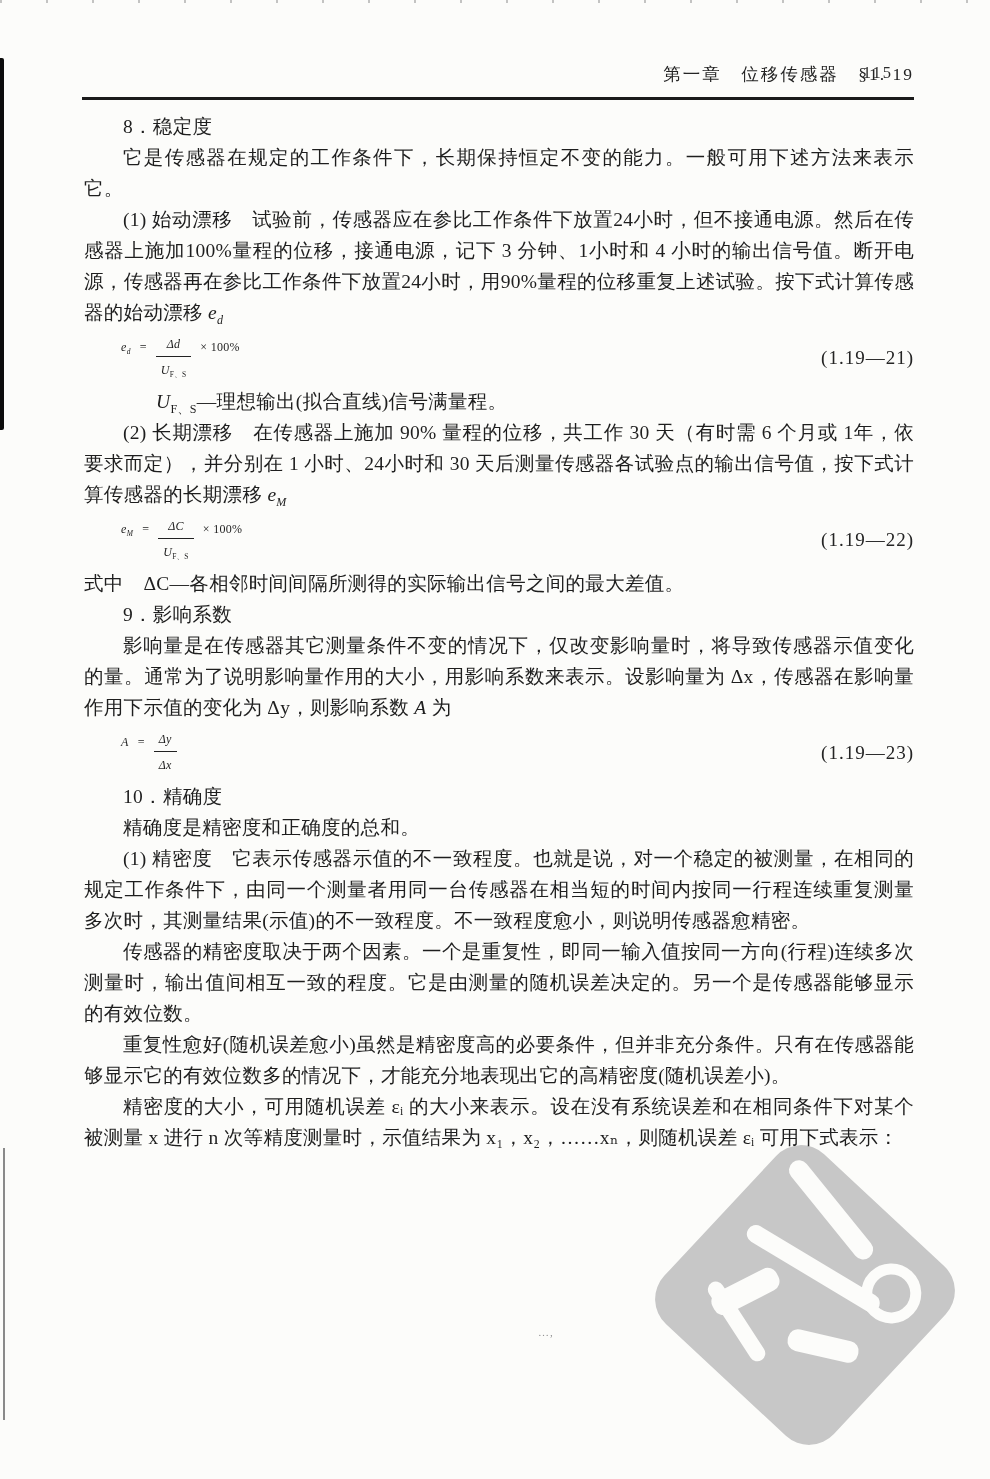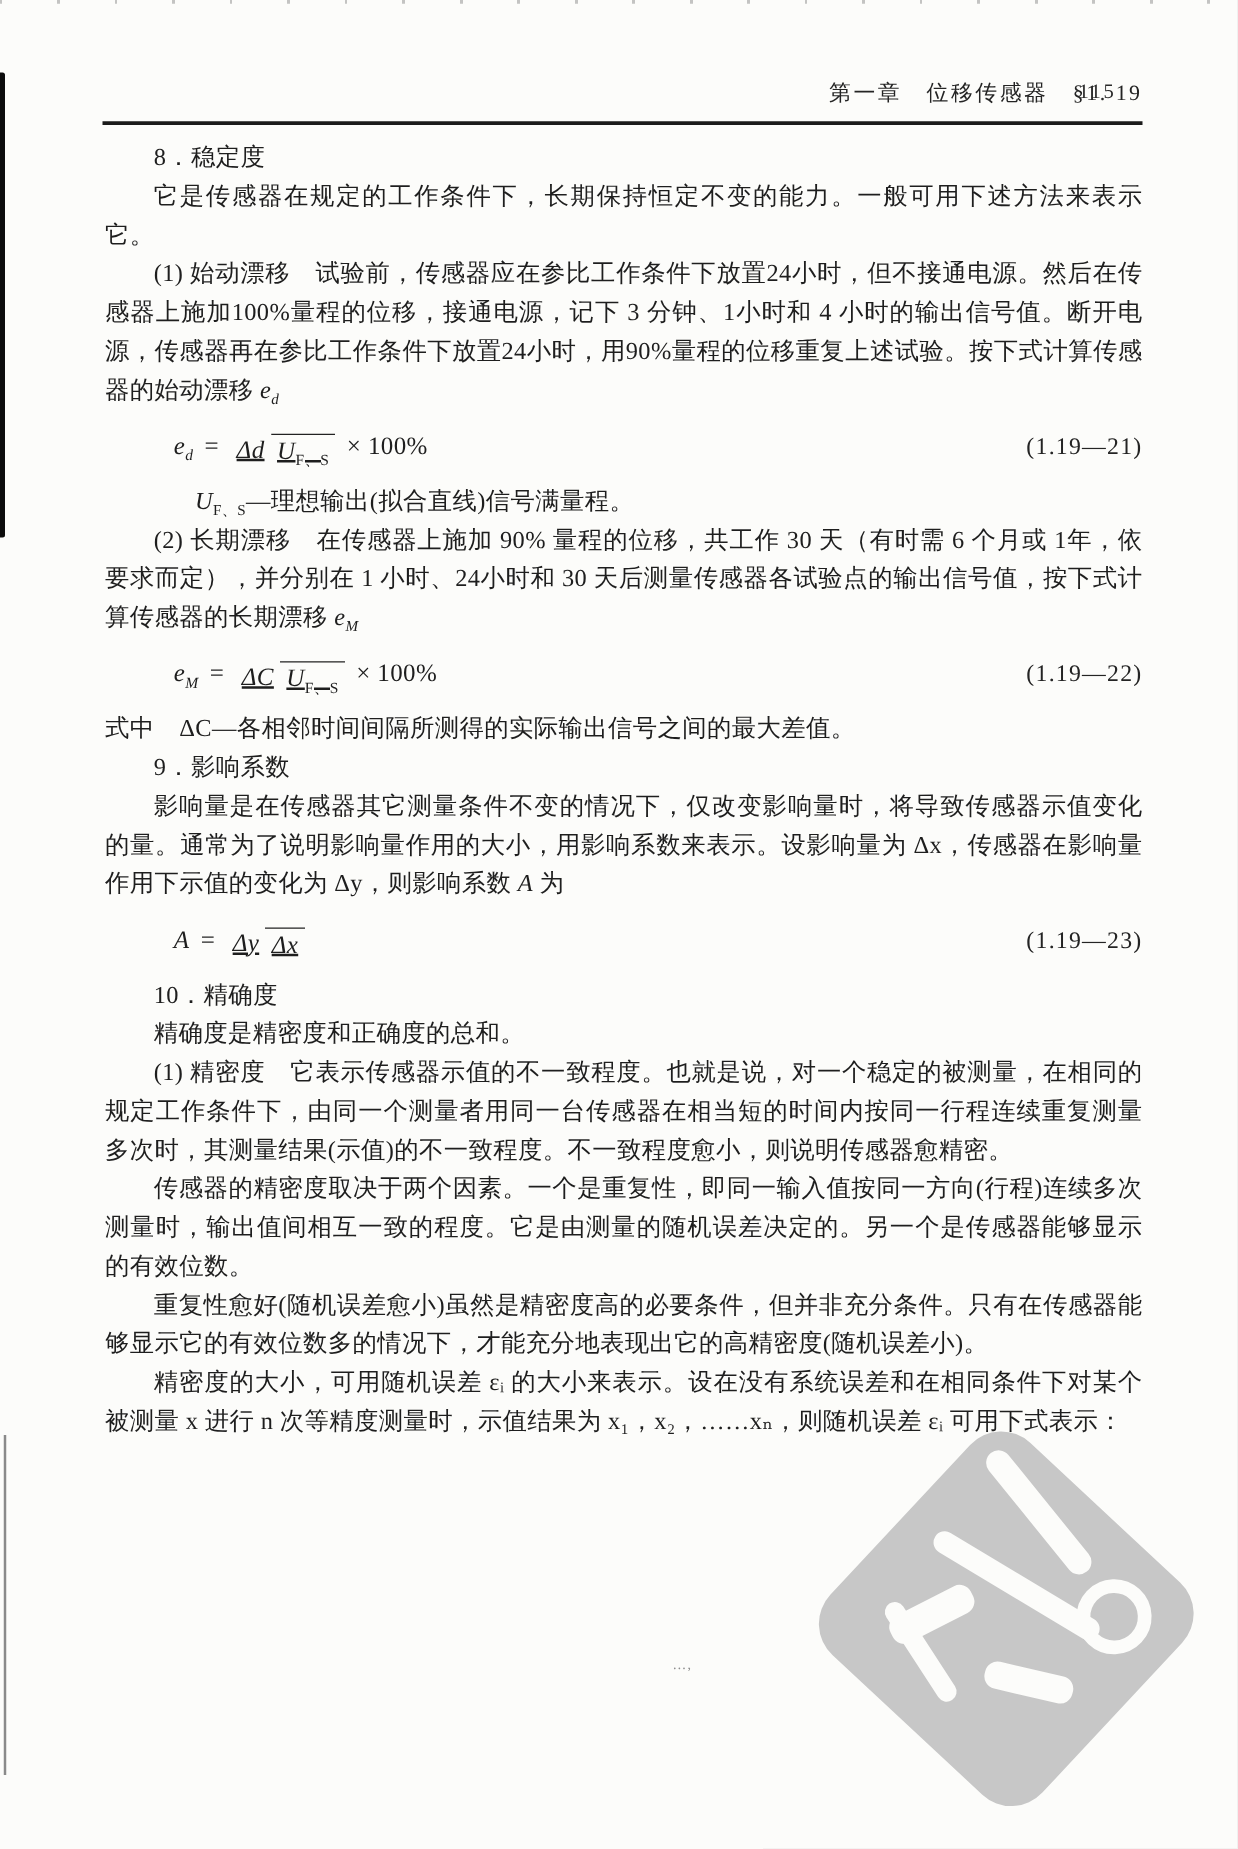--- a/index.html
+++ b/index.html
@@ -38,22 +38,22 @@
   .content{position:relative;z-index:1;padding:11px 76px 0 84px;font-size:19.5px;line-height:31px;text-align:justify;letter-spacing:.3px;}
   .content p{margin:0;}
   .para{text-indent:39px;}
   .heading{text-indent:39px;}
   .where{text-indent:0;}
   .where-cont{padding-left:72px;text-indent:0;}
   .mi{font-style:italic;}
   sub{font-size:.62em;line-height:0;}
   
   .eq{display:flex;align-items:center;min-height:54px;margin:2px 0;}
-  .eq-math{display:flex;align-items:flex-end;gap:9px;margin-left:55px;font-size:20px;}
-  .frac{display:inline-flex;flex-direction:row;align-items:center;line-height:24px;text-decoration:underline;}
+  .eq-math{display:flex;align-items:flex-start;gap:9px;margin-left:37px;font-size:12px;}
+  .frac{display:inline-flex;flex-direction:column;align-items:center;line-height:24px;}
   .frac .den{border-top:1.6px solid #222;padding:1px 5px 0 5px;}
   .frac .num{padding:0 5px;}
   .eqno{margin-left:auto;font-size:19px;letter-spacing:1px;color:#242424;}
 </style>
 </head>
 <body>
 
 <div class="page">
 
   <div class="wm-layer">

